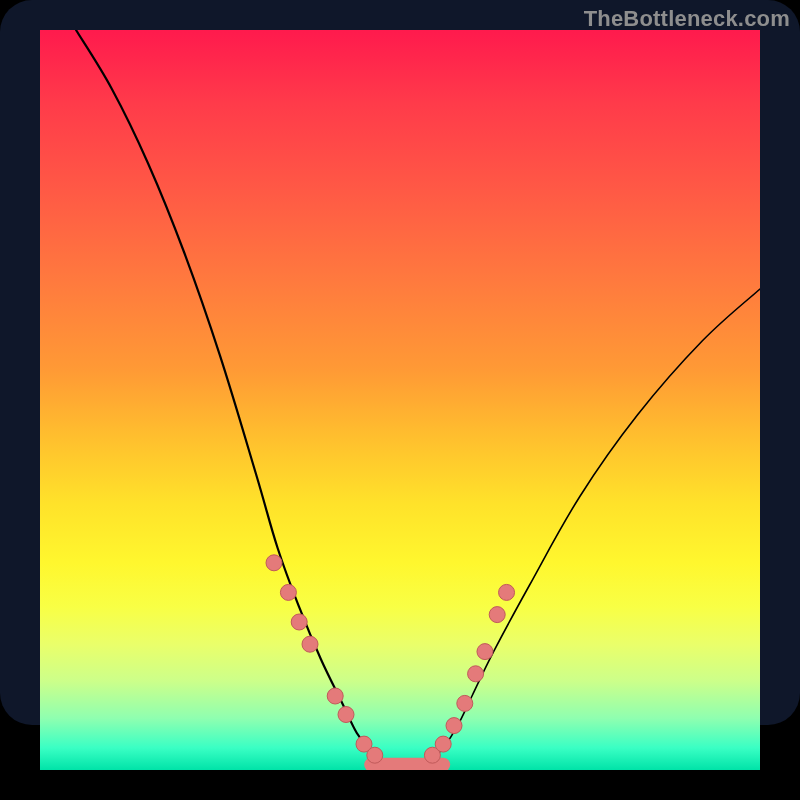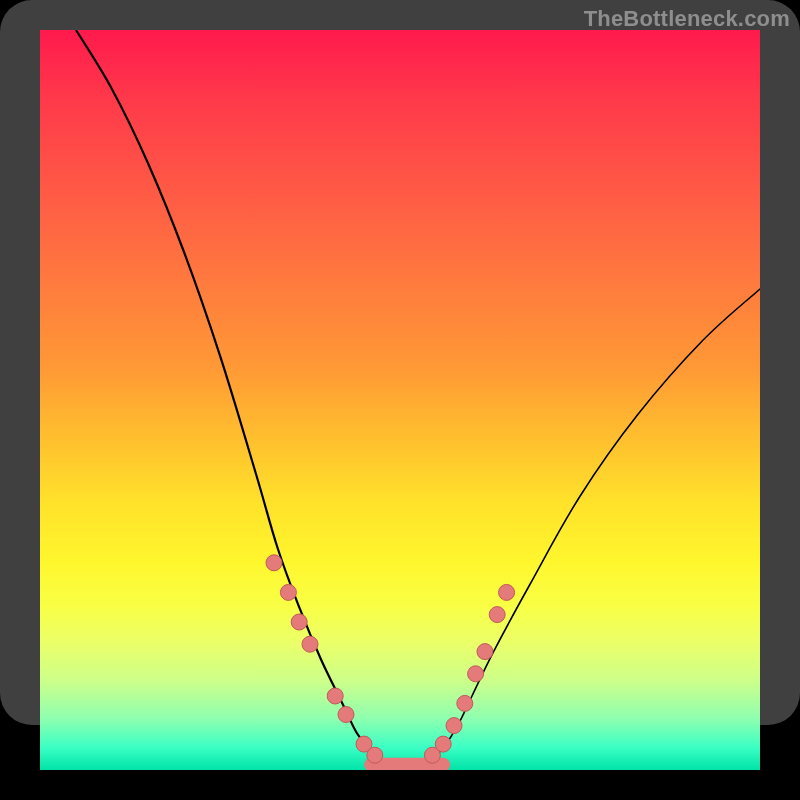--- a/index.html
+++ b/index.html
@@ -9,21 +9,21 @@
     height: 800px;
     background: #000;
     overflow: hidden;
   }
   .frame {
     position: absolute;
     left: 0;
     top: 0;
     width: 800px;
     height: 725px;
-    background: #404040;
+    background: #0f172a;
     border-radius: 32px;
   }
   .plot-area {
     position: absolute;
     left: 40px;
     top: 30px;
     width: 720px;
     height: 740px;
     background: linear-gradient(to bottom,
       #ff1a4d 0%,

